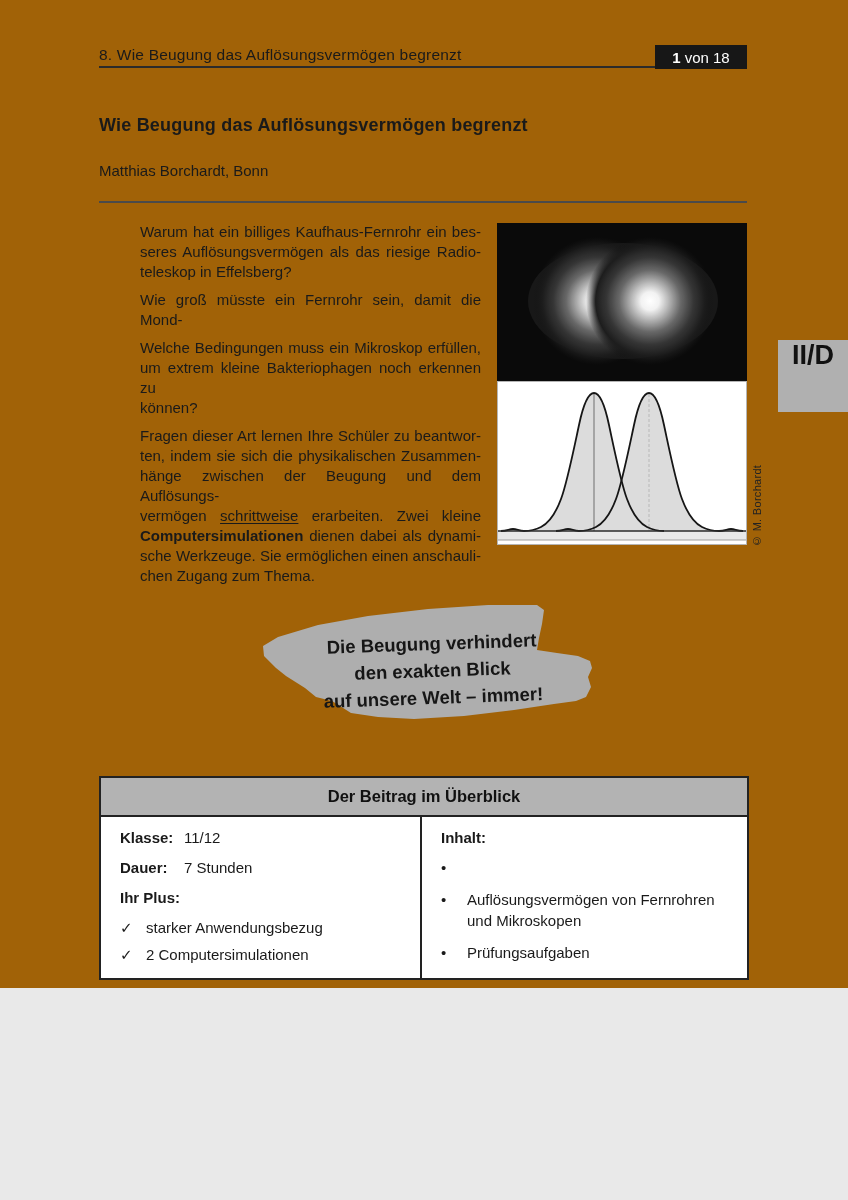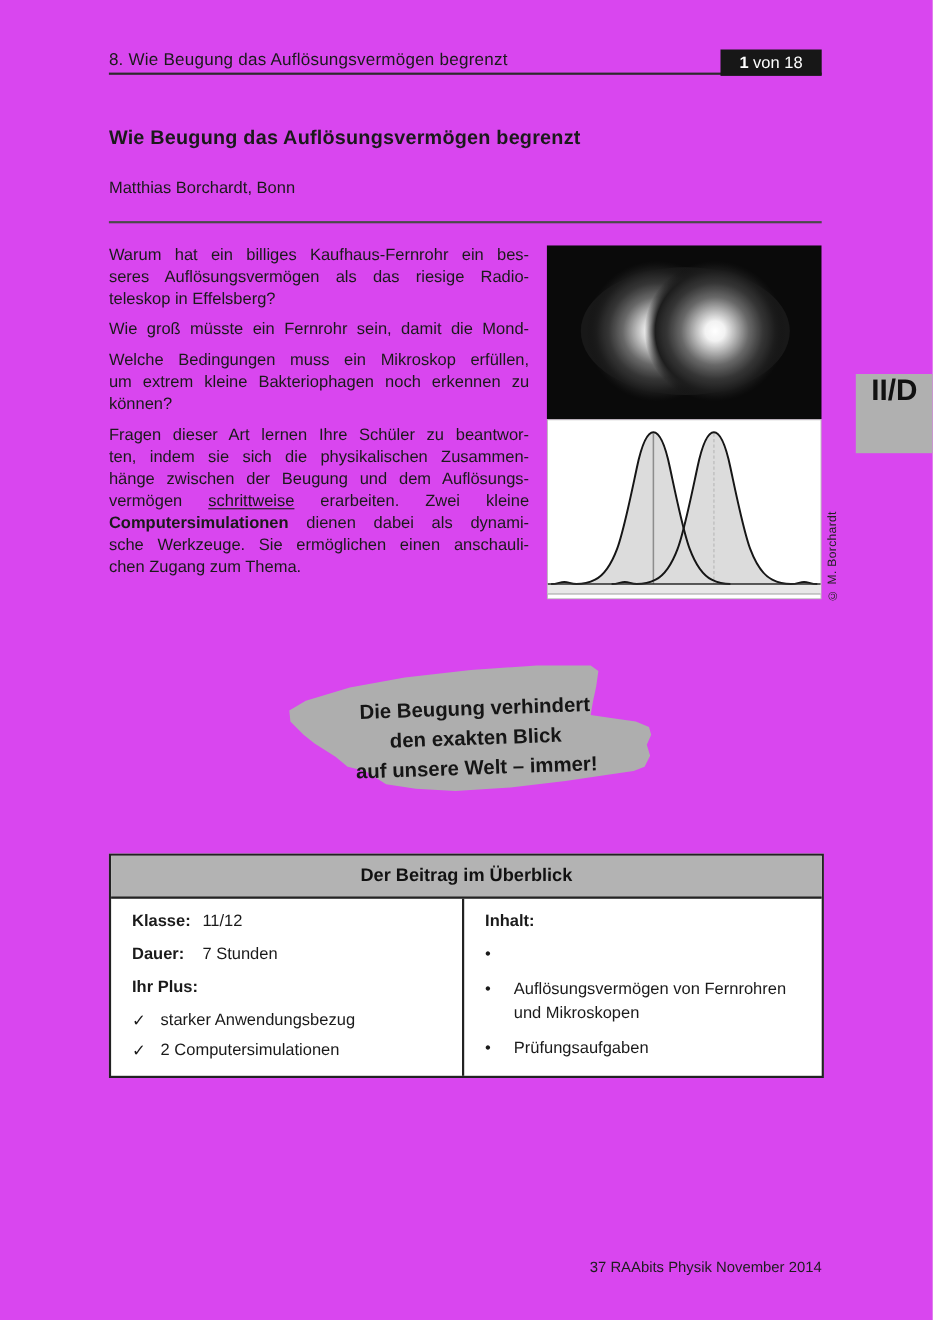--- a/index.html
+++ b/index.html
@@ -1,36 +1,36 @@
 <!DOCTYPE html>
 <html lang="de"><head>
 <meta charset="utf-8">
 <style>
   html,body{margin:0;padding:0;background:#e9e9e9;}
   .page{
-    position:relative;width:848px;height:1200px;background:#d946ef;
+    position:relative;width:848px;height:988px;background:#a16207;
     font-family:"Liberation Sans","DejaVu Sans",sans-serif;color:#1a1a1a;
     overflow:hidden;margin:0 auto;
   }
   
   .hdr-title{position:absolute;left:99px;top:46px;font-size:15.5px;letter-spacing:.2px;}
   .hdr-rule{position:absolute;left:99px;top:66px;width:648px;height:2px;background:#2b2b2b;}
   .page-badge{
     position:absolute;left:655px;top:45px;width:92px;height:24px;background:#171717;
     color:#ffffff;font-size:15px;display:flex;align-items:center;justify-content:center;gap:4px;
   }
   .page-badge b{font-weight:bold;}
   
   .art-title{position:absolute;left:99px;top:115px;font-size:18px;font-weight:bold;letter-spacing:.2px;}
   .art-author{position:absolute;left:99px;top:162px;font-size:15px;}
   .title-rule{position:absolute;left:99px;top:201px;width:648px;height:1.5px;background:#4a4a4a;}
   
   .body-col{position:absolute;left:99px;top:222px;width:382px;font-size:15px;line-height:20px;}
   .para{margin:0 0 8px 0;}
-  .jline{text-align:justify;text-align-last:justify;}
+  .jline{text-align:justify;text-align-last:justify;margin-left:41px;}
   .jline.last{text-align-last:left;}
   .para u{text-decoration:underline;text-underline-offset:2px;}
   
   .figure{position:absolute;left:497px;top:223px;width:250px;height:322px;}
   .fig-top{position:absolute;left:0;top:0;width:250px;height:158px;display:block;}
   .fig-bottom{position:absolute;left:0;top:158px;width:250px;height:164px;display:block;}
   .fig-credit{
     position:absolute;left:751px;top:452px;height:95px;width:16px;
     writing-mode:vertical-rl;transform:rotate(180deg);
     font-size:11px;color:#222;letter-spacing:.3px;white-space:nowrap;

